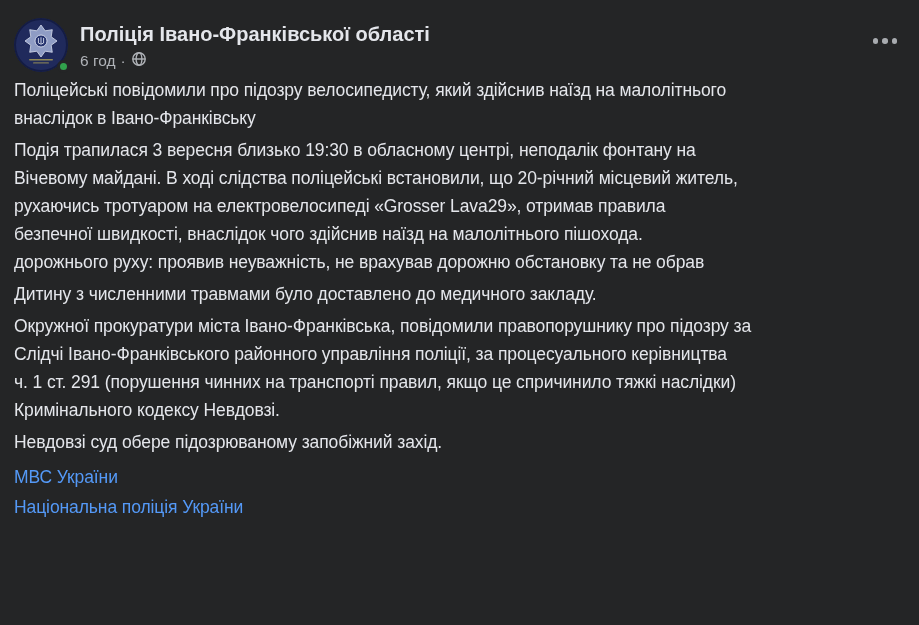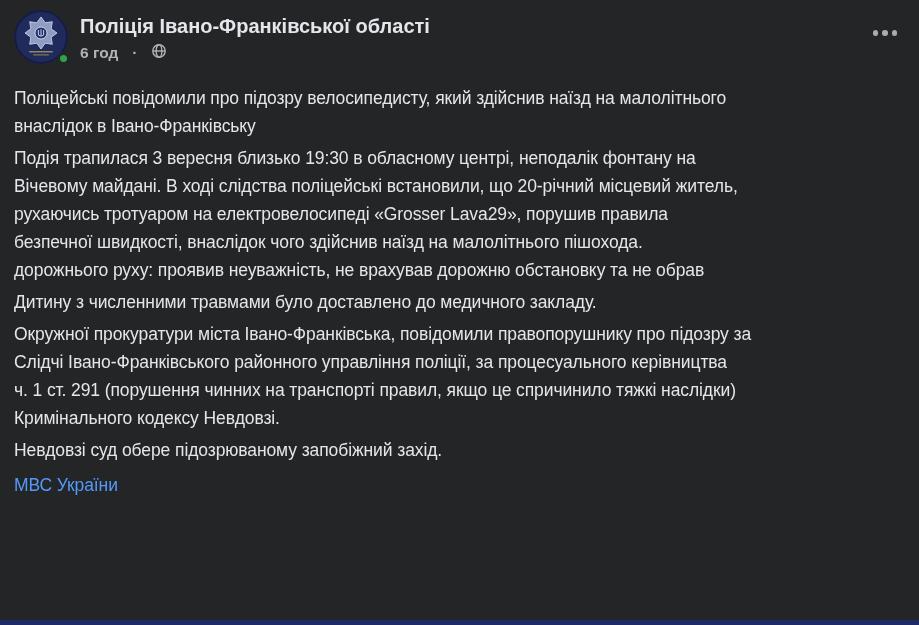--- a/index.html
+++ b/index.html
@@ -8,42 +8,42 @@
   }
   *{margin:0;padding:0;box-sizing:border-box;}
   html,body{width:919px;height:625px;overflow:hidden;}
   body{
     background:var(--background);
     font-family:"Liberation Sans","DejaVu Sans",sans-serif;
     color:var(--text-primary);
     position:relative;
   }
   .post-card{position:relative;width:100%;height:100%;padding:0 14px;}
-  .post-header{display:flex;align-items:flex-end;padding-top:10px;gap:12px;}
+  .post-header{display:flex;align-items:flex-end;padding-top:10px;gap:12px;margin-top:8px;}
   .avatar-wrap{position:relative;width:54px;height:54px;flex:0 0 54px;cursor:pointer;}
   .avatar-wrap svg{display:block;border-radius:50%;}
   .online-dot{
     position:absolute;right:-2px;bottom:-1px;width:13px;height:13px;border-radius:50%;
     background:var(--online-dot);border:3px solid var(--background);
   }
   .header-text{padding-top:3px;}
   .page-name{
     font-size:20px;font-weight:700;line-height:26px;color:var(--text-primary);
     text-decoration:none;display:inline-block;cursor:pointer;
   }
-  .meta-row{display:flex;align-items:center;gap:14px;margin-top:3px;color:var(--text-secondary);
-    font-size:15.5px;line-height:20px;font-weight:bold;}
+  .meta-row{display:flex;align-items:center;gap:5px;margin-top:3px;color:var(--text-secondary);
+    font-size:15.5px;line-height:20px;}
   .meta-row a{color:var(--text-secondary);text-decoration:none;cursor:pointer;}
   .globe{display:inline-block;margin-top:1px;}
   .more-btn{
     position:absolute;top:24px;right:16px;display:flex;gap:4px;align-items:center;
     padding:6px;border-radius:50%;cursor:pointer;background:transparent;border:none;
   }
   .more-btn .dot{width:5.5px;height:5.5px;border-radius:50%;background:#a8abaf;}
-  .post-text{margin-top:20px;}
+  .post-text{margin-top:4px;}
   .para{margin:0 0 4px 0;font-size:17.5px;line-height:28px;color:var(--text-primary);
     letter-spacing:-0.1px;}
   .para .line{display:block;white-space:nowrap;}
   .post-links{margin-top:6px;display:block;}
   .post-link{
     display:block;font-size:17.5px;line-height:30px;font-weight:500;
     color:var(--link);text-decoration:none;cursor:pointer;letter-spacing:-0.1px;
   }
   .bottom-bar{position:absolute;left:0;right:0;bottom:0;height:5px;background:var(--accent-bar);}
 </style>
@@ -90,36 +90,37 @@
   </div>
 
   <div class="post-text">
       <p class="para">
         <span class="line">Поліцейські повідомили про підозру велосипедисту, який здійснив наїзд на малолітнього</span>
         <span class="line">внаслідок в Івано-Франківську</span>
       </p>
       <p class="para">
         <span class="line">Подія трапилася 3 вересня близько 19:30 в обласному центрі, неподалік фонтану на</span>
         <span class="line">Вічевому майдані. В ході слідства поліцейські встановили, що 20-річний місцевий житель,</span>
-        <span class="line">рухаючись тротуаром на електровелосипеді «Grosser Lava29», порушив правила</span>
+        <span class="line">рухаючись тротуаром на електровелосипеді «Grosser Lava29», отримав правила</span>
         <span class="line">безпечної швидкості, внаслідок чого здійснив наїзд на малолітнього пішохода.</span>
         <span class="line">дорожнього руху: проявив неуважність, не врахував дорожню обстановку та не обрав</span>
       </p>
       <p class="para">
         <span class="line">Дитину з численними травмами було доставлено до медичного закладу.</span>
       </p>
       <p class="para">
         <span class="line">Окружної прокуратури міста Івано-Франківська, повідомили правопорушнику про підозру за</span>
         <span class="line">Слідчі Івано-Франківського районного управління поліції, за процесуального керівництва</span>
         <span class="line">ч. 1 ст. 291 (порушення чинних на транспорті правил, якщо це спричинило тяжкі наслідки)</span>
         <span class="line">Кримінального кодексу Невдовзі.</span>
       </p>
       <p class="para">
         <span class="line">Невдовзі суд обере підозрюваному запобіжний захід.</span>
       </p>
     </div>
 
   <div class="post-links">
       <a class="post-link" href="#">МВС України</a>
+      <a class="post-link" href="#">Національна поліція України</a>
     </div>
 
   <div class="bottom-bar"></div>
 </div>
 
 </body></html>

